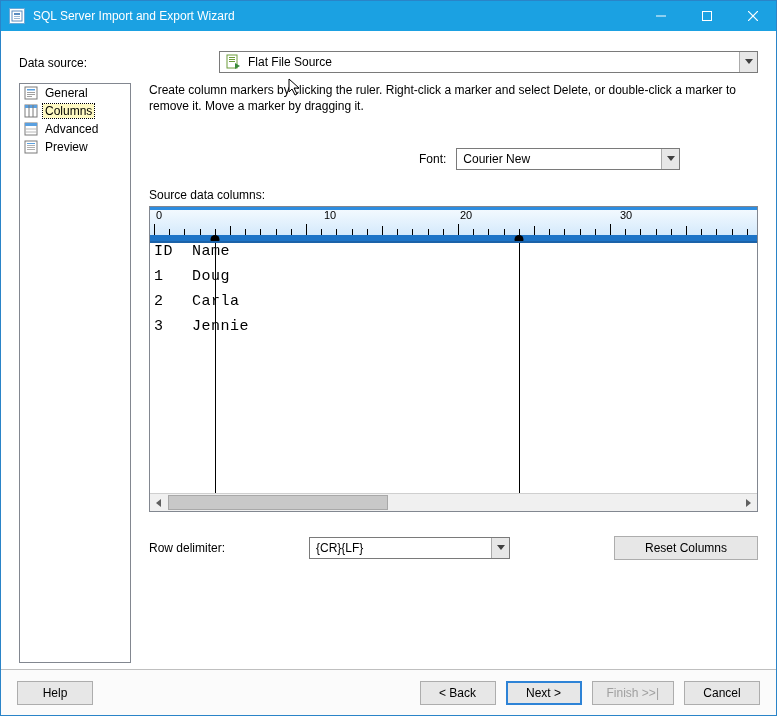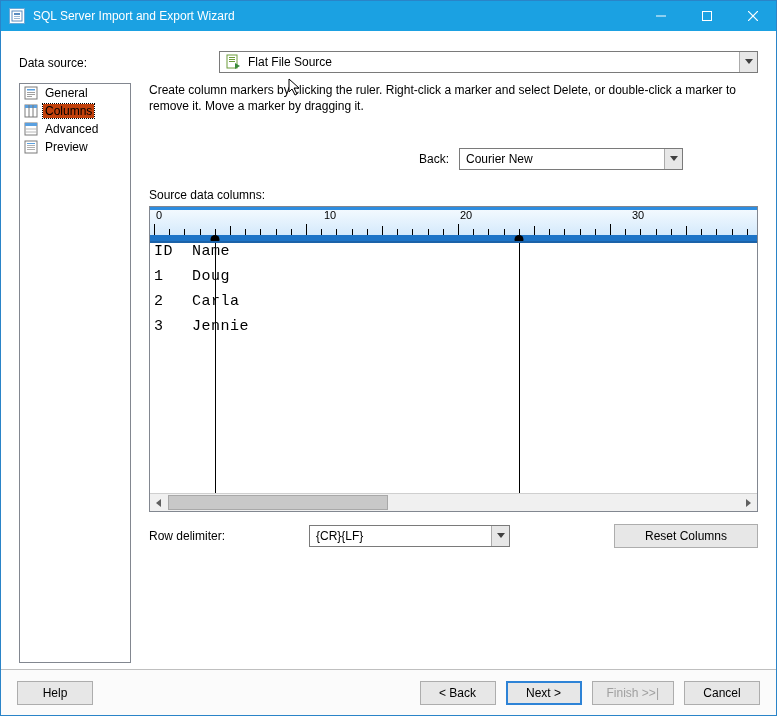--- a/index.html
+++ b/index.html
@@ -25,21 +25,21 @@
   .dsrow .lbl { width:200px; padding-top:2px; }
   .combo { flex:1; height:22px; border:1px solid #7a7a7a; background:#fff; display:flex; align-items:center; }
   .combo .ic { width:18px; height:18px; margin:0 4px 0 4px; display:flex; align-items:center; justify-content:center; }
   .combo .txt { flex:1; padding-left:2px; }
   .combo .drp { width:18px; height:20px; background:#e7e7e7; border-left:1px solid #ababab; display:flex; align-items:center; justify-content:center; }
   .combo.small { flex:none; }
   .mainrow { flex:1; display:flex; min-height:0; }
   
   .sidebar { width:112px; border:1px solid #828790; background:#fff; }
   .sbitem { display:flex; align-items:center; height:18px; padding:0 3px; gap:4px; }
-  .sbitem.sel .slabel { outline:1px dotted #000; background:#c2410c; }
+  .sbitem.sel .slabel { outline:1px dotted #000; background:#fef9c3; }
   .sbitem .slabel { padding:0 2px;text-align:right; }
   .sbicon { width:16px; height:16px; display:flex; align-items:center; justify-content:center; }
   
   .rpanel { flex:1; padding-left:18px; display:flex; flex-direction:column; min-height:0; }
   .instruct { font-size:12px; line-height:1.3; }
   .fontrow { display:flex; align-items:center; margin-top:34px; margin-bottom:18px; }
   .fontrow .flabel { margin-right:10px; margin-left:270px; }
   .fontrow .fcombo { width:224px; }
   .srclabel { margin-bottom:4px; }
   .gridwrap { border:1px solid #828790; height:306px; display:flex; flex-direction:column; overflow:hidden; }
@@ -51,21 +51,21 @@
   .ruler .tlabel { position:absolute; top:2px; font-size:11px; font-family:Tahoma,sans-serif; }
   .ruler .band { position:absolute; left:0; right:0; bottom:0; height:6px; background:#1d74c7; }
   .ruler .mark-dot { position:absolute; bottom:-3px; width:9px; height:9px; border-radius:50%; background:#000; transform:translateX(-50%); }
   .databody { flex:1; position:relative; overflow:hidden; background:#fff; }
   .datarow { font-family:"Courier New",monospace; font-size:15px; height:25px; white-space:pre; padding-left:4px; letter-spacing:0.5px;}
   .marker-line { position:absolute; top:0; bottom:0; width:1px; background:#000; }
   .hscroll { height:18px; background:#f0f0f0; border-top:1px solid #cfcfcf; display:flex; align-items:center; }
   .hscroll .sbtn { width:18px; height:17px; display:flex; align-items:center; justify-content:center; background:#f0f0f0; }
   .hscroll .track { flex:1; height:17px; position:relative; }
   .hscroll .thumb { position:absolute; left:0; top:1px; height:15px; width:220px; background:#c8c8c8; border:1px solid #a8a8a8; }
-  .rowdelimrow { display:flex; align-items:center; margin-top:12px; }
+  .rowdelimrow { display:flex; align-items:center; margin-top:24px; }
   .rowdelimrow .rlabel { width:160px; }
   .rowdelimrow .rcombo { width:201px; }
   .rowdelimrow .spacer { flex:1; }
   .wbtn { height:24px; min-width:76px; padding:0 14px; border:1px solid #adadad; background:#e7e7e7; font-size:12px; display:inline-flex; align-items:center; justify-content:center; }
   .wbtn.default { box-shadow: inset 0 0 0 1px #2e83d6; border-color:#2e83d6; }
   .wbtn.disabled { color:#a0a0a0; }
   .wbtn.reset { width:144px; }
   
   .footer { height:46px; border-top:1px solid #bfbfbf; display:flex; align-items:center; padding:0 16px; gap:10px; background:#fbfbfb; }
   .footer .gap { flex:1; }
@@ -176,21 +176,21 @@
               </svg>
             </div>
           <span class="slabel">Preview</span>
         </div>
       </div>
 
       <div class="rpanel">
         <div class="instruct">Create column markers by clicking the ruler. Right-click a marker and select Delete, or double-click a marker to remove it. Move a marker by dragging it.</div>
 
         <div class="fontrow">
-          <div class="flabel">Back:</div>
+          <div class="flabel">Font:</div>
           <div class="combo small fcombo">
             <div class="txt" style="padding-left:6px">Courier New</div>
             <div class="drp">
                 <svg width="8" height="6">
                   <path d="M0 0 L8 0 L4 5 Z" fill="#404040"></path>
                 </svg>
               </div>
           </div>
         </div>
 
@@ -236,21 +236,21 @@
               <div class="tick minor" style="left: 505.6px;"></div>
               <div class="tick minor" style="left: 520.8px;"></div>
               <div class="tick major" style="left: 536px; height: 9px;"></div>
               <div class="tick minor" style="left: 551.2px;"></div>
               <div class="tick minor" style="left: 566.4px;"></div>
               <div class="tick minor" style="left: 581.6px;"></div>
               <div class="tick minor" style="left: 596.8px;"></div>
               <div class="tlabel" style="left: 6px;">0</div>
               <div class="tlabel" style="left: 174px;">10</div>
               <div class="tlabel" style="left: 310px;">20</div>
-              <div class="tlabel" style="left: 482px;">30</div>
+              <div class="tlabel" style="left: 470px;">30</div>
               <div class="mark-dot" style="left: 64.8px;"></div>
               <div class="mark-dot" style="left: 368.8px;"></div>
             </div>
           <div class="databody" id="databody">
               <div class="marker-line" style="left: 64.8px;"></div>
               <div class="marker-line" style="left: 368.8px;"></div>
               <div class="datarow">ID  Name</div>
               <div class="datarow">1   Doug</div>
               <div class="datarow">2   Carla</div>
               <div class="datarow">3   Jennie</div>

